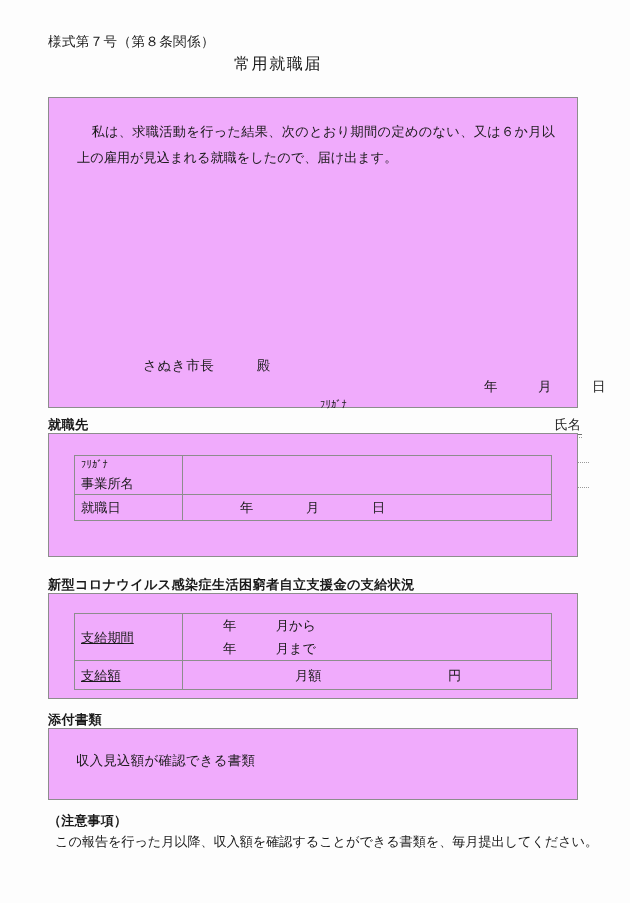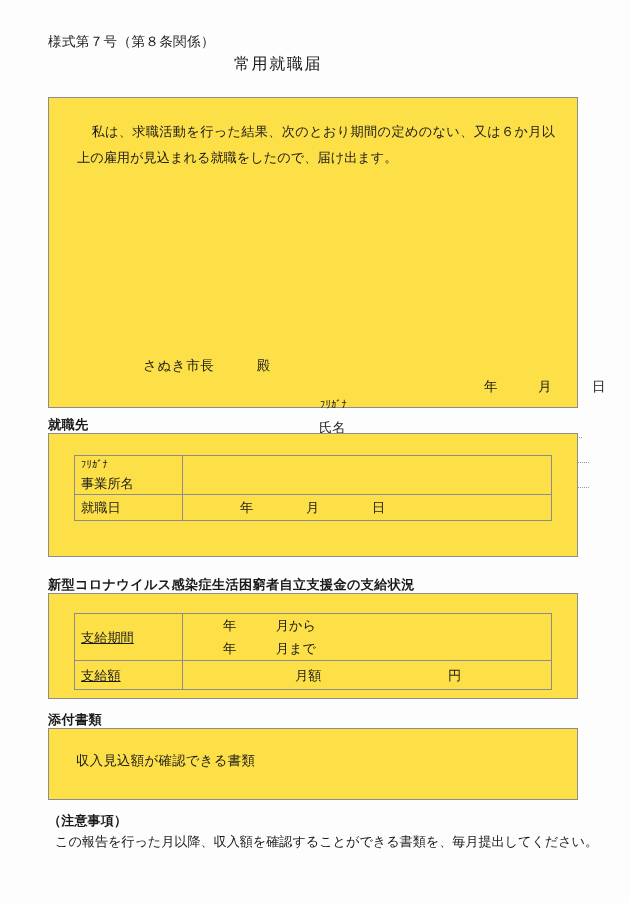--- a/index.html
+++ b/index.html
@@ -37,21 +37,21 @@
     width: 556px;
     text-align: center;
     font-size: 16px;
     letter-spacing: 1.6px;
   }
 
   
   .box {
     position: absolute;
     border: 1.2px solid #8d8d8d;
-    background: #fde047;
+    background: #f0abfc;
     box-sizing: border-box;
   }
 
   .declaration-box { left: 48px; top: 97px; width: 530px; height: 311px; }
 
   .decl-text {
     position: absolute;
     left: 28px;
     top: 21px;
     width: 478px;
@@ -110,21 +110,21 @@
     bottom: -1px;
     border-bottom: 1.1px solid #6f6f6f;
     padding-right: 1px;
   }
   .field-row > .field-value {
     flex: 1 1 auto;
     font-size: 13px;
     line-height: 18px;
     min-height: 18px;
   }
-  .fr-name  { width: 263px; }
+  .fr-name  { width: 263px; flex-direction: column; }
   .fr-addr  { width: 270px; }
   .fr-tel   { width: 270px; }
 
   
   .sec-head {
     position: absolute;
     font-size: 13.2px;
     font-weight: bold;
     font-family: "Liberation Sans", "DejaVu Sans", sans-serif;
     letter-spacing: 0.3px;

